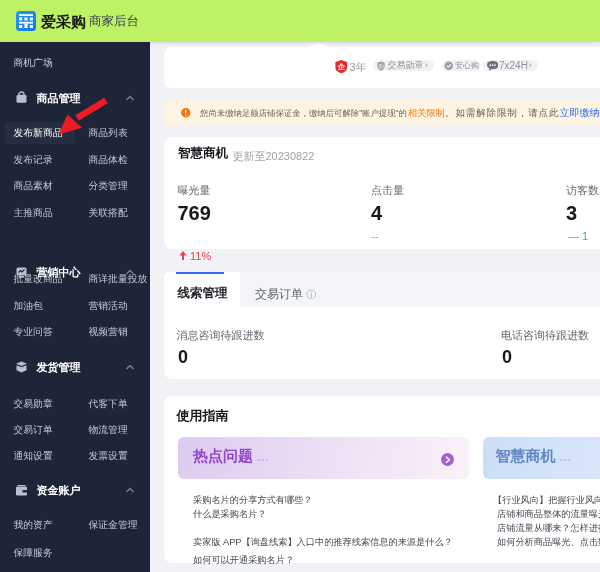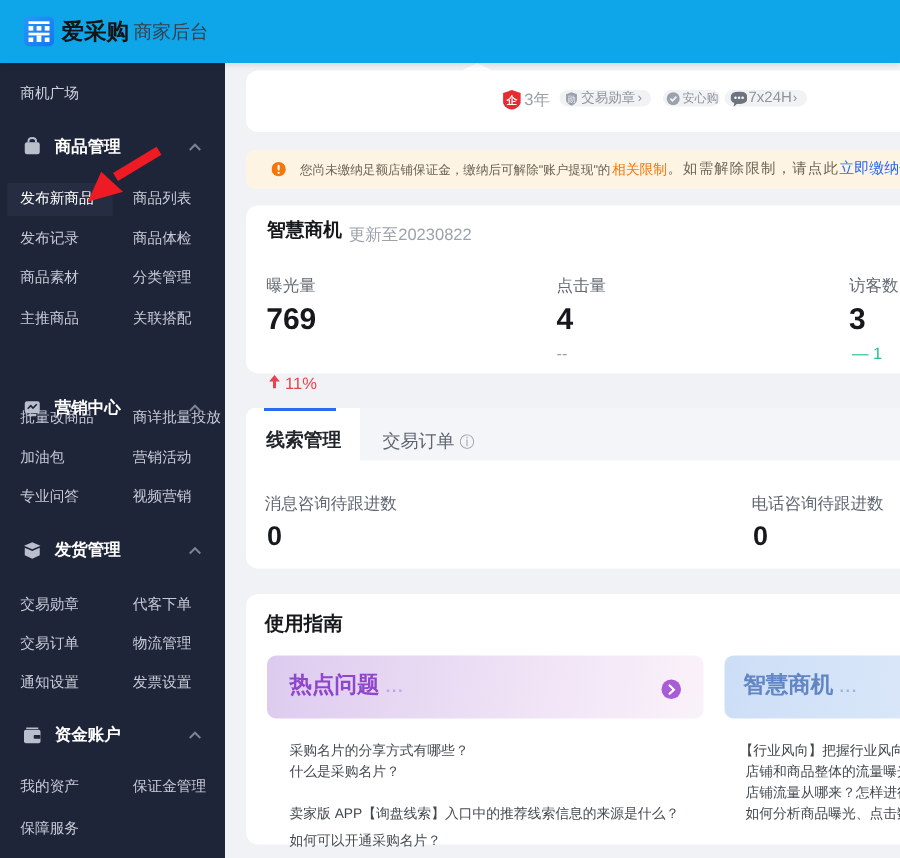--- a/index.html
+++ b/index.html
@@ -1,21 +1,21 @@
 <!DOCTYPE html>
 <html><head>
 <meta charset="utf-8">
 <style>
 * { margin:0; padding:0; box-sizing:border-box; }
 html,body { width:600px; height:572px; overflow:hidden; font-family:"Liberation Sans",sans-serif; }
 #page { position:relative; width:600px; height:572px; background:#f1f2f6; }
 .abs { position:absolute; }
 
 
-#hdr { position:absolute; left:0; top:0; width:600px; height:42px; background:#0ea5e9; z-index:20; box-shadow:0 1px 4px rgba(0,0,0,.12); }
+#hdr { position:absolute; left:0; top:0; width:600px; height:42px; background:#bef264; z-index:20; box-shadow:0 1px 4px rgba(0,0,0,.12); }
 #logo { position:absolute; left:16px; top:11px; width:20px; height:20px; }
 #brand { position:absolute; left:41px; top:0; height:42px; line-height:43px; font-size:15px; font-weight:bold; color:#141414;}
 #sub { position:absolute; left:89px; top:0; height:42px; line-height:43px; font-size:12.5px; color:#38404d; }
 
 
 #side { position:absolute; left:0; top:42px; width:150px; height:530px; background:#1f2539; z-index:10; }
 .srow { position:absolute; left:0; width:150px; height:22px; line-height:22px; font-size:9.8px; color:#c6cbd6; }
 .srow .c1 { position:absolute; left:13.5px; }
 .srow .c2 { position:absolute; left:88.5px; }
 .shdr { position:absolute; left:0; width:150px; height:22px; line-height:22px; font-size:11px; font-weight:bold; color:#fff; }

